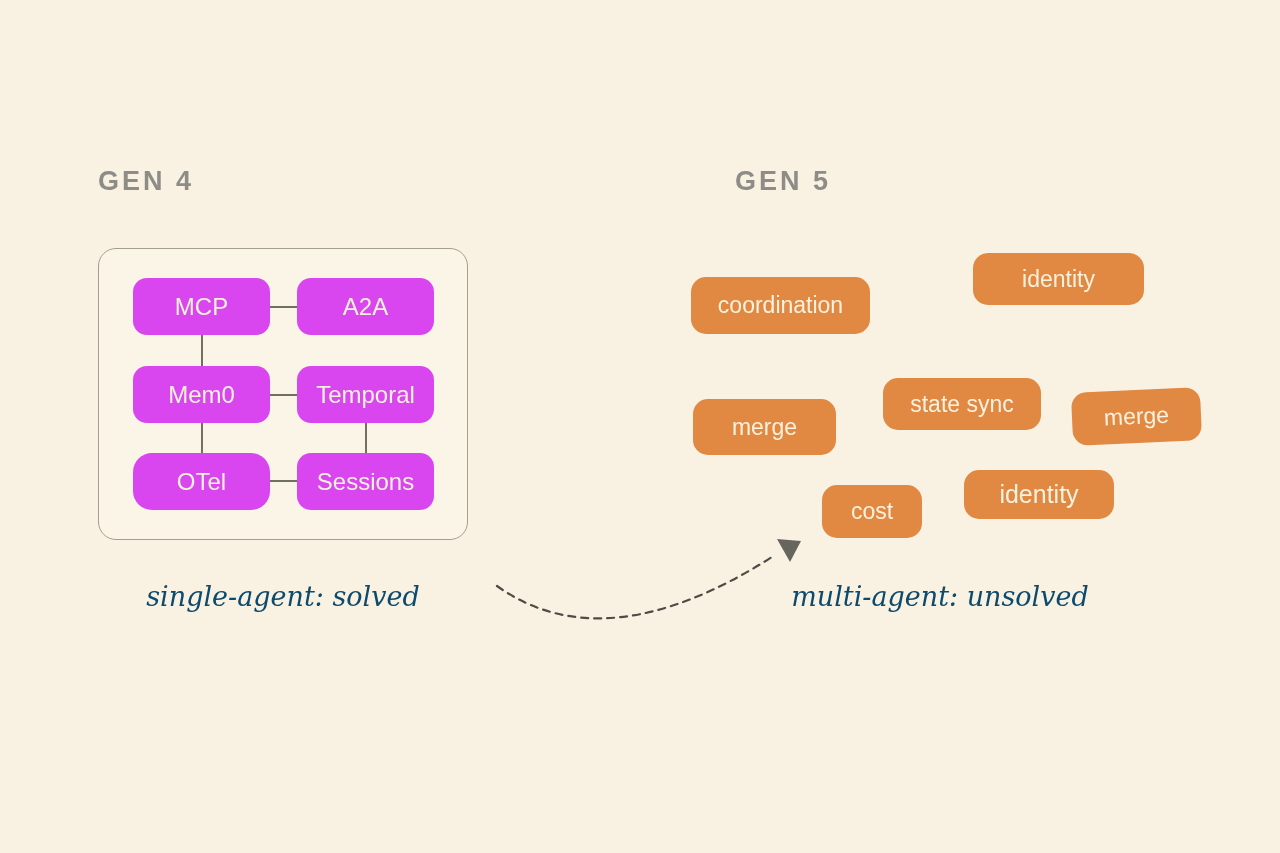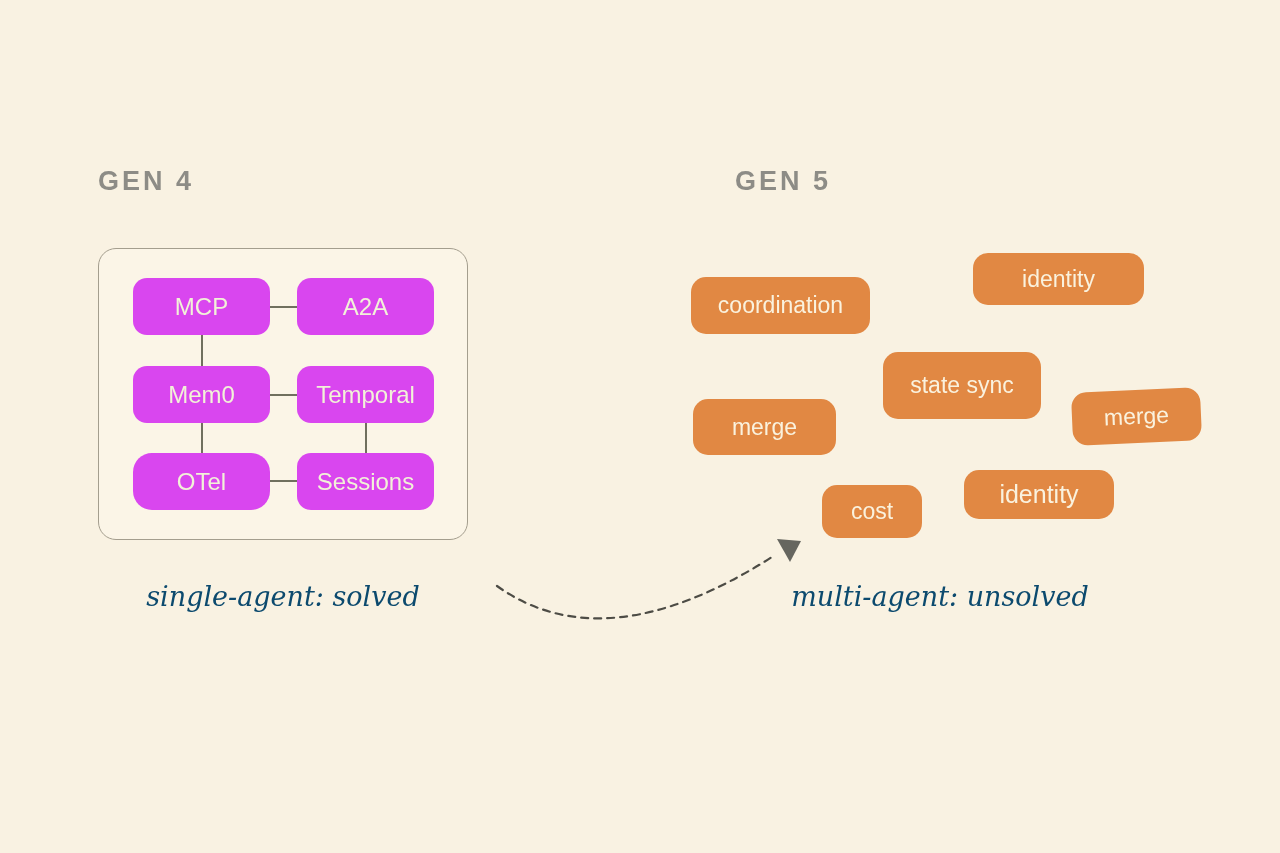--- a/index.html
+++ b/index.html
@@ -65,21 +65,21 @@
   .onode{
     position:absolute;
     background:#e18843;
     border-radius:15px;
     color:#faf2de;
     font-size:23px;
     display:flex;align-items:center;justify-content:center;
   }
   .n-coordination{left:691px;top:277px;width:179px;height:57px;}
   .n-discovery{left:973px;top:253px;width:171px;height:52px;}
-  .n-statesync{left:883px;top:352px;width:158px;height:67px;}
+  .n-statesync{left:883px;top:378px;width:158px;height:52px;}
   .n-merge-left{left:693px;top:399px;width:143px;height:56px;}
   .n-merge-right{left:1072px;top:390px;width:129px;height:53px;transform:rotate(-2.5deg);}
   .n-cost{left:822px;top:485px;width:100px;height:53px;}
   .n-identity{left:964px;top:470px;width:150px;height:49px;font-size:25px;}
 
   
   .arrow-layer{
     position:absolute;left:0;top:0;width:1280px;height:853px;
     pointer-events:none;
   }

